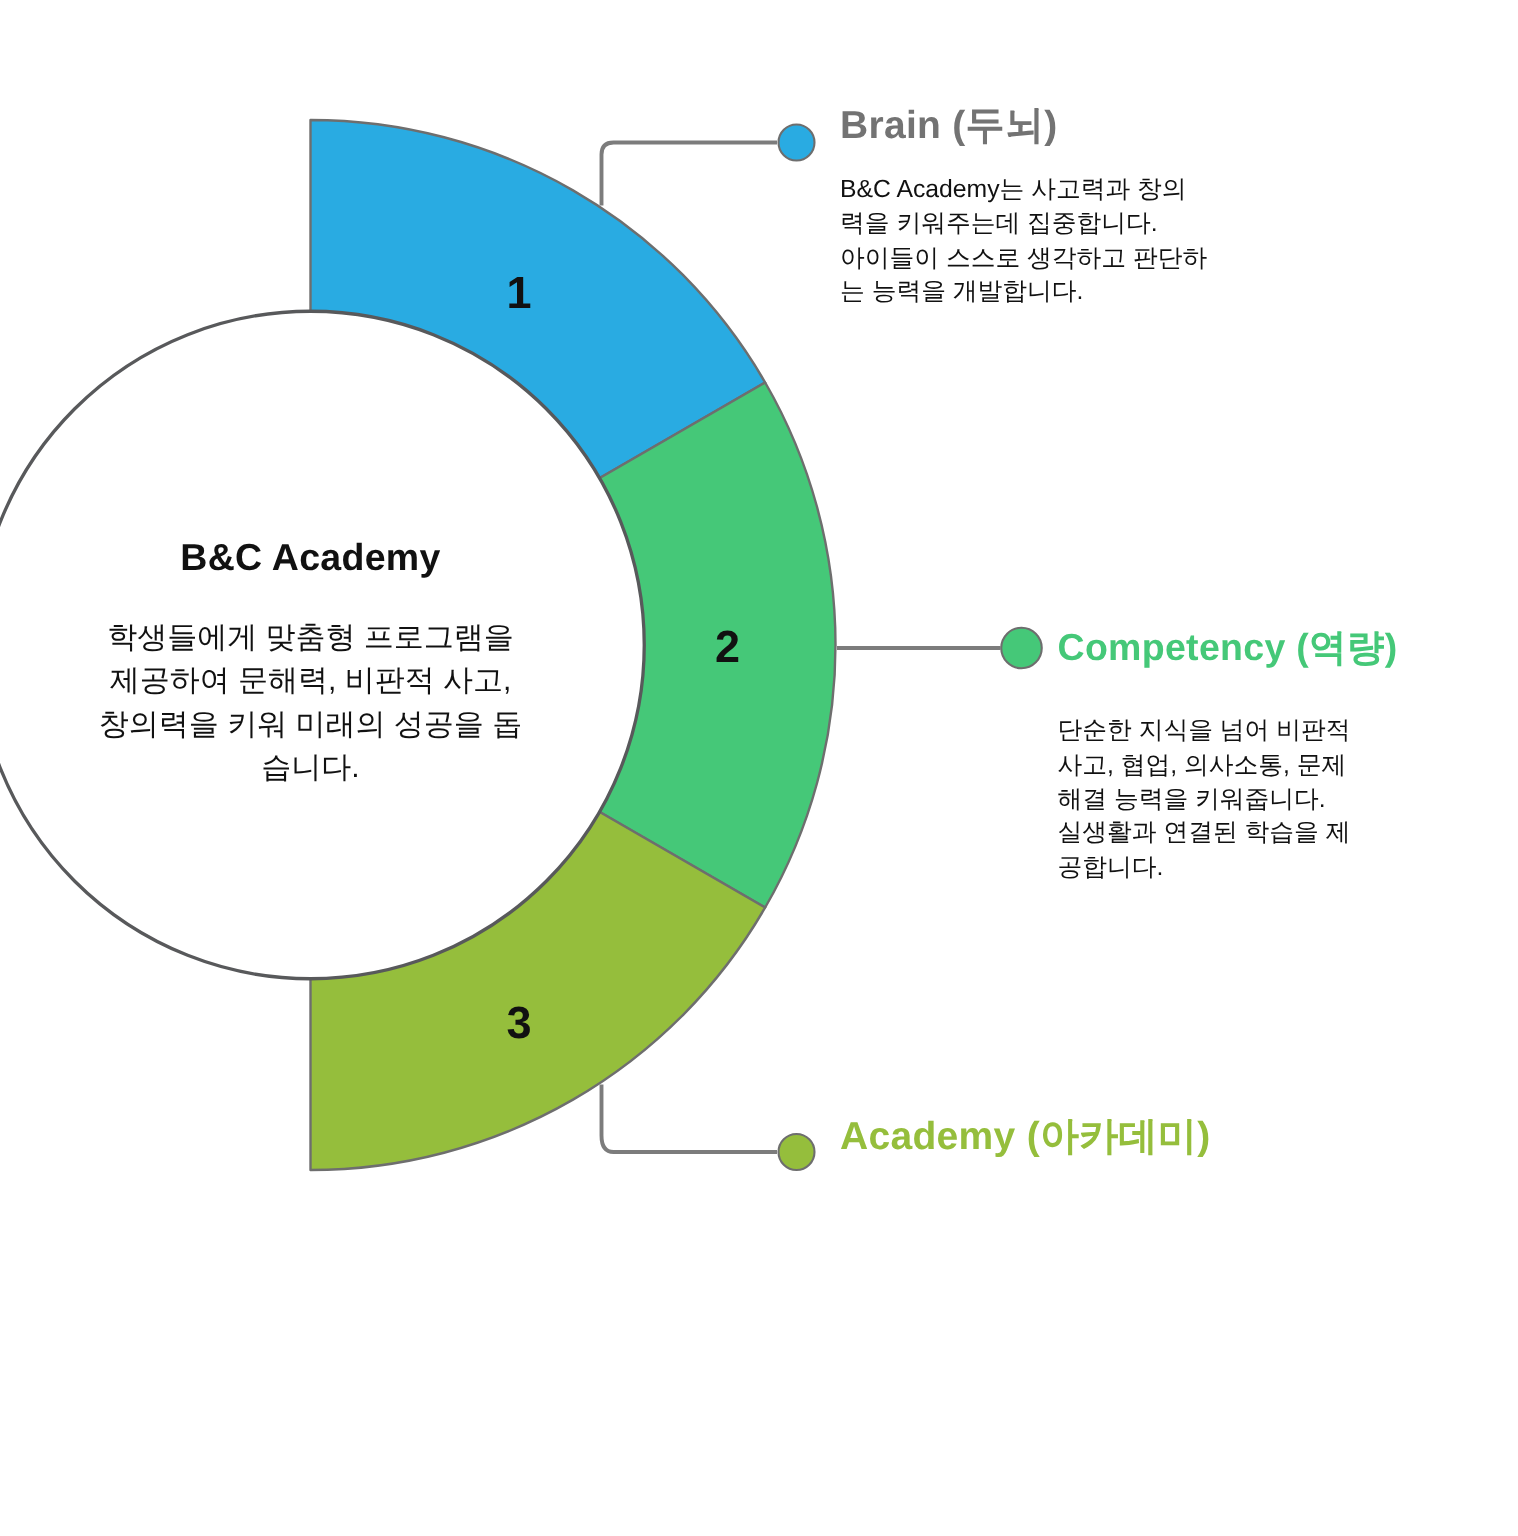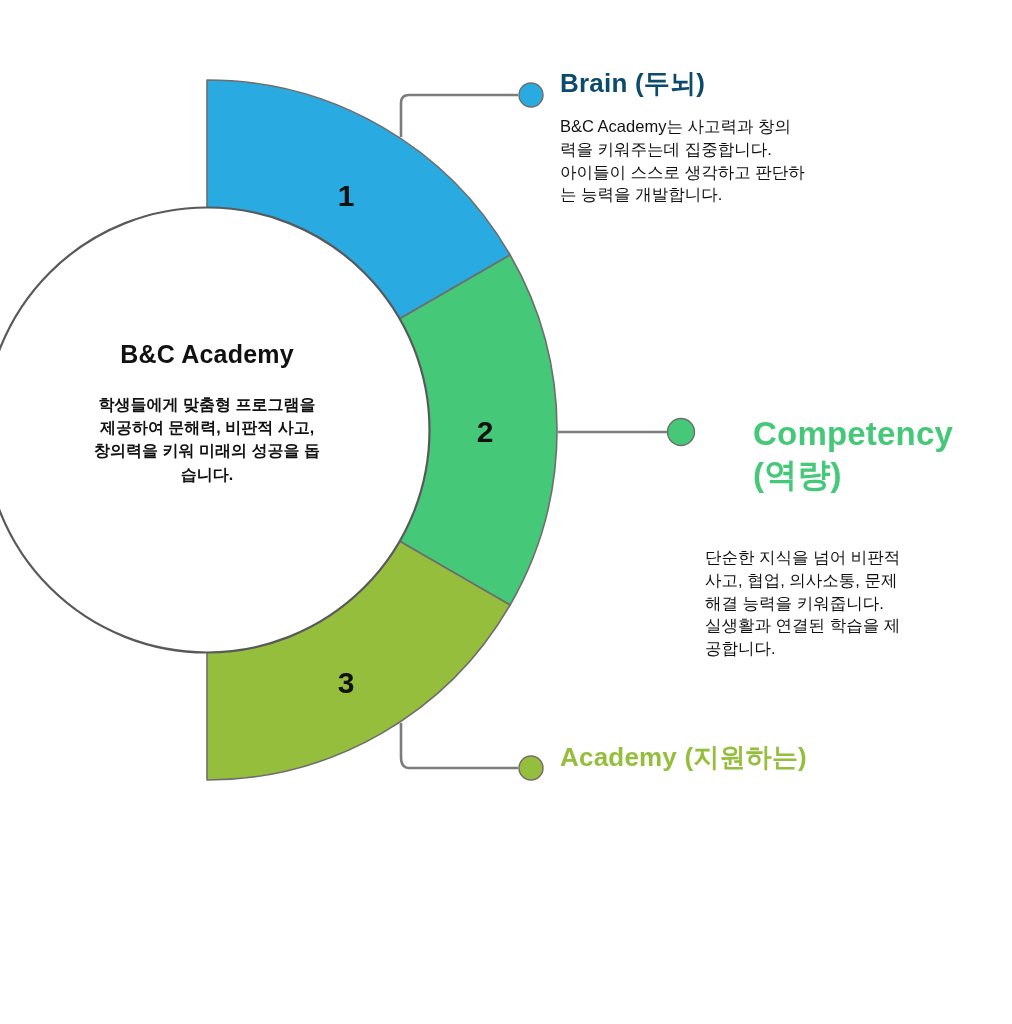--- a/index.html
+++ b/index.html
@@ -23,35 +23,35 @@
   .seg-number {
     position: absolute;
     transform: translate(-50%, -50%);
     font-size: 30px;
     font-weight: 700;
     color: #111111;
   }
   .center-block {
     position: absolute;
     left: 207px;
-    top: 340px;
+    top: 358px;
     width: 310px;
     transform: translateX(-50%);
     text-align: center;
     color: #111111;
   }
   .center-title {
     font-size: 25px;
     font-weight: 700;
     letter-spacing: 0.2px;
     margin-bottom: 24px;
   }
   .center-desc {
-    font-size: 16px;
-    font-weight: 700;
+    font-size: 20px;
+    font-weight: 400;
     line-height: 1.45;
     white-space: pre-line;
   }
   .section {
     position: absolute;
     color: #111111;
   }
   .section-title {
     font-size: 26px;
     font-weight: 700;
@@ -59,22 +59,22 @@
   }
   .section-body {
     font-size: 16.5px;
     font-weight: 400;
     line-height: 1.38;
     white-space: pre-line;
     margin-top: 14px;
   }
   #brain-section { left: 560px; top: 66px; width: 310px; }
   #competency-section { left: 705px; top: 415px; width: 280px; }
-  #competency-section .section-title { font-size: 33px; margin-left: 48px; }
-  #competency-section .section-body { margin-top: 48px; }
+  #competency-section .section-title { font-size: 25px; }
+  #competency-section .section-body { margin-top: 28px; }
   #academy-section { left: 560px; top: 740px; width: 310px; }
 </style>
 </head>
 <body>
 
 <div class="canvas">
 
   <svg class="diagram-svg" width="1012" height="1024" viewBox="0 0 1012 1024">
 
     <path d="M 207 80 A 350 350 0 0 1 510.11 255 L 399.26 319 A 222 222 0 0 0 207 208 Z" stroke="#6E6E6E" stroke-width="1.6" stroke-linejoin="round" fill="#29ABE2"></path>
@@ -101,33 +101,33 @@
 
   <div class="center-block">
     <div class="center-title">B&amp;C Academy</div>
     <div class="center-desc">학생들에게 맞춤형 프로그램을
 제공하여 문해력, 비판적 사고,
 창의력을 키워 미래의 성공을 돕
 습니다.</div>
   </div>
 
   <div class="section" id="brain-section">
-    <div class="section-title" style="color:#0c4a6e">Brain (두뇌)</div>
+    <div class="section-title" style="color:#737373">Brain (두뇌)</div>
     <div class="section-body">B&amp;C Academy는 사고력과 창의
 력을 키워주는데 집중합니다.
 아이들이 스스로 생각하고 판단하
 는 능력을 개발합니다.</div>
   </div>
 
   <div class="section" id="competency-section">
     <div class="section-title" style="color:#45C878">Competency (역량)</div>
     <div class="section-body">단순한 지식을 넘어 비판적
 사고, 협업, 의사소통, 문제
 해결 능력을 키워줍니다.
 실생활과 연결된 학습을 제
 공합니다.</div>
   </div>
 
   <div class="section" id="academy-section">
-    <div class="section-title" style="color:#95BE3C">Academy (지원하는)</div>
+    <div class="section-title" style="color:#95BE3C">Academy (아카데미)</div>
   </div>
 
 </div>
 
 </body></html>

